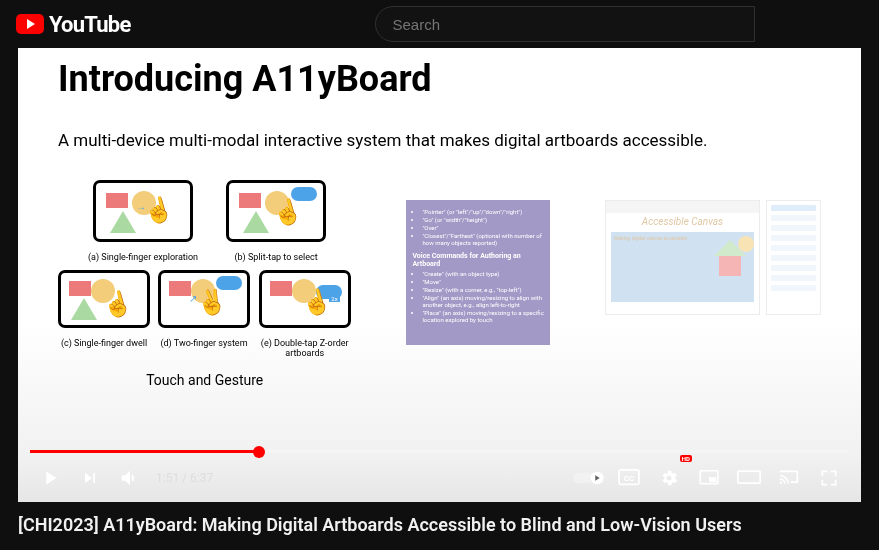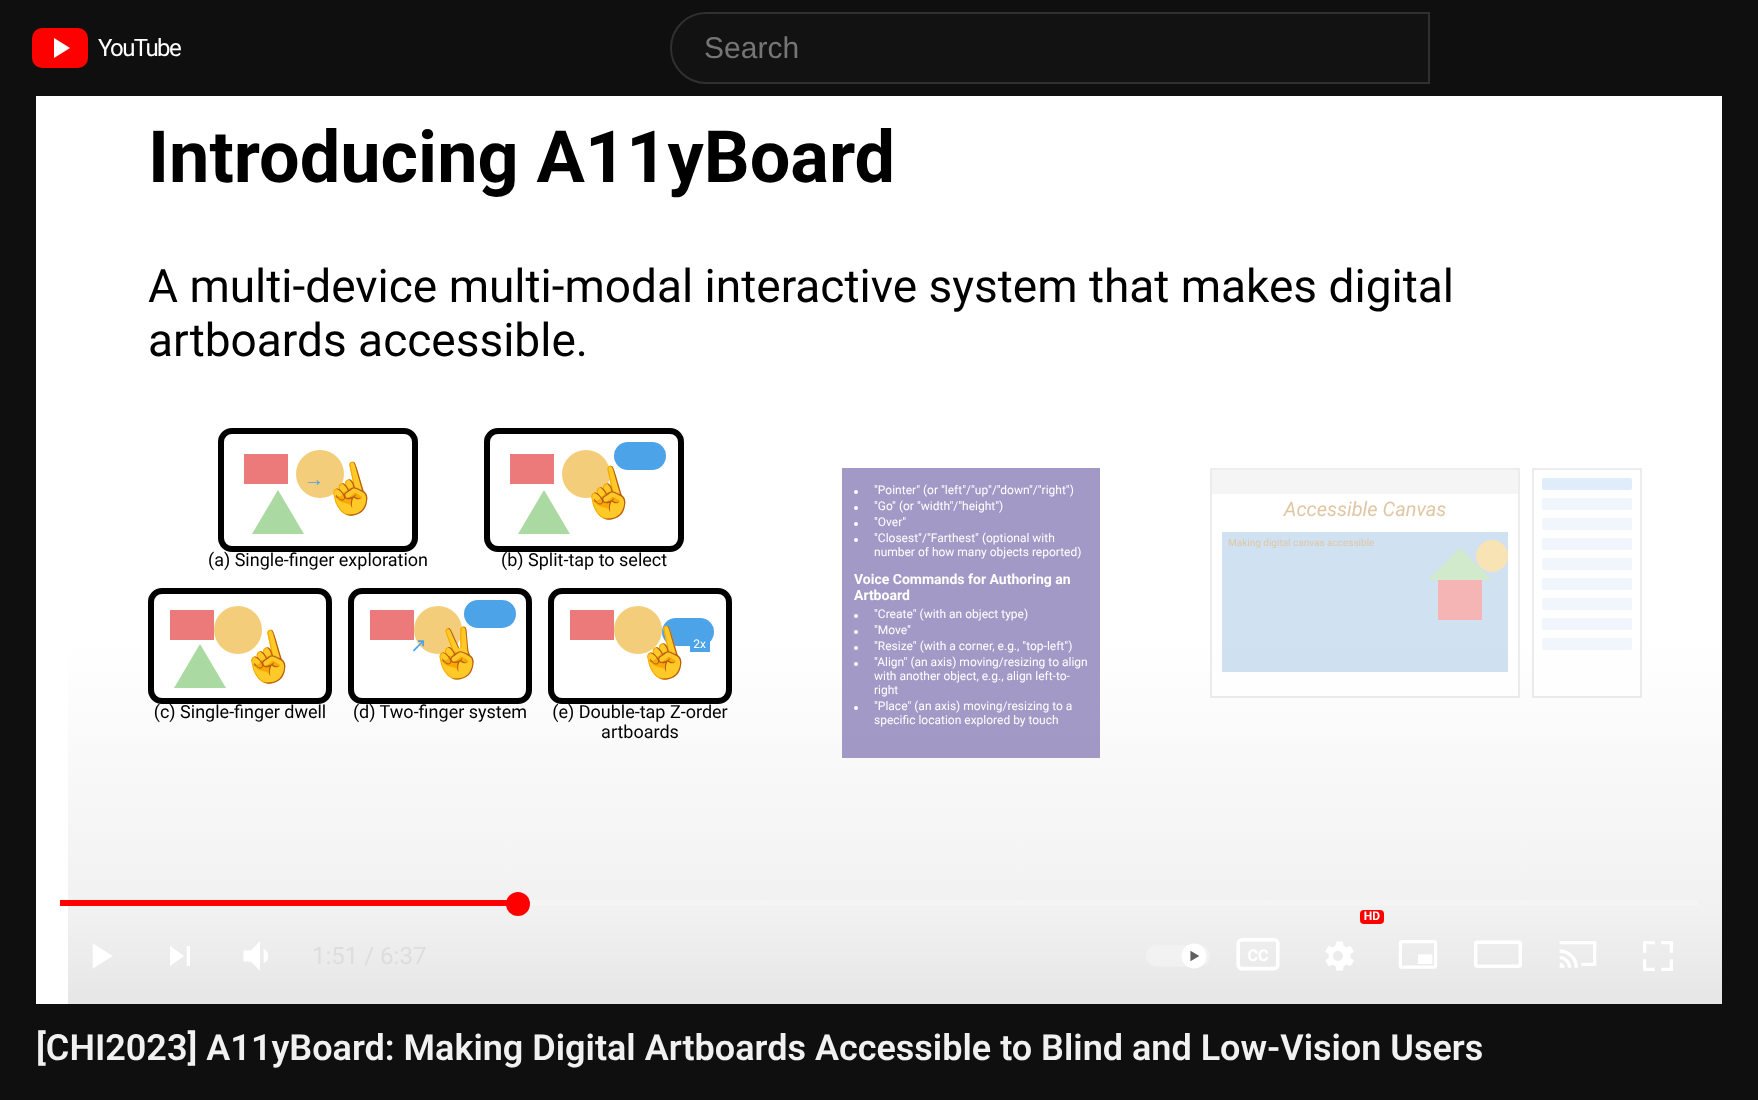--- a/index.html
+++ b/index.html
@@ -2,42 +2,42 @@
 <html><head>
 <meta charset="utf-8">
 <style>
 * { margin: 0; padding: 0; box-sizing: border-box; }
 body { font-family: Roboto, Arial, sans-serif; background: #0f0f0f; color: #fff; width: 879px; height: 550px; overflow: hidden; }
 
 .header { display: flex; align-items: center; height: 48px; background: #0f0f0f; padding: 0 16px; }
 .logo-wrap { display: flex; align-items: center; gap: 2px; cursor: pointer; }
 .logo-box { width: 28px; height: 20px; background: #ff0000; border-radius: 5px; display: flex; align-items: center; justify-content: center; }
 .logo-play { width: 0; height: 0; border-left: 8px solid #fff; border-top: 5px solid transparent; border-bottom: 5px solid transparent; margin-left: 1px; }
-.logo-text { font-size: 12px; font-weight: 400; letter-spacing: -0.8px; color: #fff; margin-left: 3px; }
+.logo-text { font-size: 22px; font-weight: 700; letter-spacing: -0.8px; color: #fff; margin-left: 3px; }
 .search-wrap { margin-left: 245px; }
 .search-input { width: 380px; height: 36px; background: #121212; border: 1px solid #303030; border-radius: 18px 0 0 18px; color: #aaa; font-size: 15px; padding: 0 16px; outline: none; }
 
-.player { position: relative; margin: 0 18px; width: 843px; height: 454px; background: #fff; overflow: hidden; padding-left: 16px; }
+.player { position: relative; margin: 0 18px; width: 843px; height: 454px; background: #fff; overflow: hidden; }
 .slide { padding: 10px 40px 0; color: #000; height: 100%; background: linear-gradient(#fff 60%, #f1f1f1 90%, #e6e6e6); }
 .slide-title { font-size: 36px; font-weight: 700; margin-bottom: 30px; }
-.slide-sub { font-size: 23px; margin-bottom: 30px; }
+.slide-sub { font-size: 17px; margin-bottom: 30px; }
 
 .cols { display: flex; gap: 55px; }
 .col-left { width: 330px; }
 .gesture-row { display: flex; gap: 28px; margin-bottom: 8px; }
 .gesture-row2 { display: flex; gap: 8px; margin-bottom: 8px; }
 .gcell { display: flex; flex-direction: column; align-items: center; }
 .tablet { width: 100px; height: 62px; border: 3px solid #000; border-radius: 7px; background: #fff; position: relative; }
 .tablet.sm { width: 92px; height: 58px; }
 .sq { position: absolute; width: 22px; height: 15px; background: #ed7a7a; }
 .circ { position: absolute; width: 24px; height: 24px; border-radius: 50%; background: #f3cd79; }
 .tri { position: absolute; width: 0; height: 0; border-left: 13px solid transparent; border-right: 13px solid transparent; border-bottom: 22px solid #aadaa2; }
 .hand { position: absolute; font-size: 24px; transform: rotate(-15deg); }
 .bubble { position: absolute; width: 26px; height: 14px; background: #4da3e8; border-radius: 10px; }
-.cap { font-size: 9px; margin-top: 0; text-align: center; }
+.cap { font-size: 9px; margin-top: 10px; text-align: center; }
 .touch-label { text-align: center; font-size: 14px; margin-top: 14px; }
 
 .col-mid { width: 160px; height: 145px; background: #9388bd; color: #fff; font-size: 6px; padding: 6px; opacity: 0.85; margin-top: 20px; }
 .col-mid .h { font-weight: bold; font-size: 7px; }
 .col-mid ul { list-style: disc; padding-left: 10px; margin: 2px 0 6px; }
 .col-mid li { margin-bottom: 1px; }
 
 .col-right { width: 225px; margin-top: 20px; display: flex; gap: 6px; opacity: 0.55; }
 .canvas-panel { width: 155px; height: 115px; border: 1px solid #ddd; background: #fff; }
 .cp-head { background: #eee; height: 12px; }
@@ -134,20 +134,21 @@
             <div class="tablet sm">
               <div class="sq" style="top:8px;left:8px"></div>
               <div class="circ" style="top:6px;left:30px"></div>
               <div class="bubble" style="top:12px;right:6px;background:#4da3e8"></div>
               <div class="hand" style="top:16px;left:40px">☝</div>
               <div style="position:absolute;top:22px;right:8px;font-size:6px;color:#fff;background:#4da3e8;padding:0 2px">2x</div>
             </div>
             <div class="cap">(e) Double-tap Z-order artboards</div>
           </div>
         </div>
+        <div class="touch-label">Touch and Gesture</div>
       </div>
 
       <div class="col-mid">
         <ul>
           <li>"Pointer" (or "left"/"up"/"down"/"right")</li>
           <li>"Go" (or "width"/"height")</li>
           <li>"Over"</li>
           <li>"Closest"/"Farthest" (optional with number of how many objects reported)</li>
         </ul>
         <div class="h">Voice Commands for Authoring an Artboard</div>

